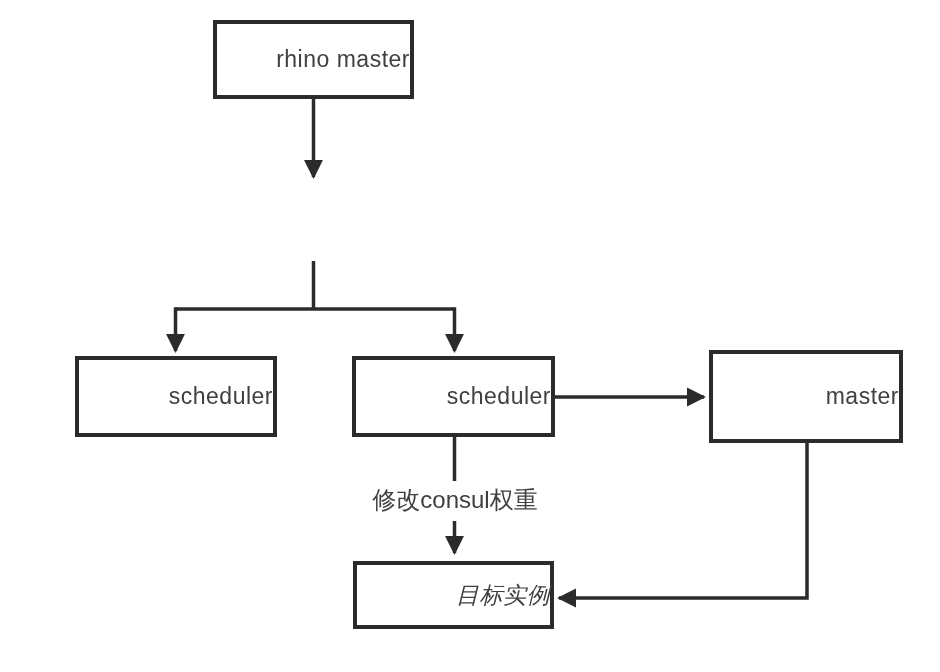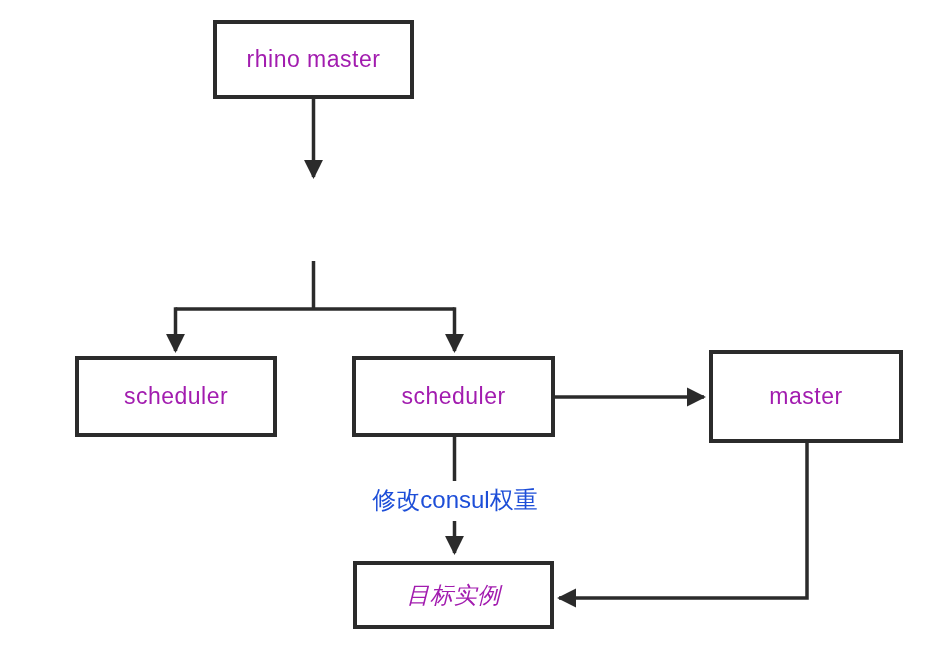--- a/index.html
+++ b/index.html
@@ -22,38 +22,38 @@
     width: 940px;
     height: 672px;
   }
   .node {
     position: absolute;
     box-sizing: border-box;
     border: 4px solid #2b2b2b;
     background: #ffffff;
     display: flex;
     align-items: center;
-    justify-content: center;
+    justify-content: flex-end;
     font-size: 23px;
-    color: #a21caf;
+    color: #404040;
     letter-spacing: 0.5px;
   }
   .node-rhino-master { left: 213px; top: 20px;  width: 201px; height: 79px; }
   .node-controller   { left: 213px; top: 182px; width: 201px; height: 79px; }
   .node-scheduler-left  { left: 75px;  top: 356px; width: 202px; height: 81px; }
   .node-scheduler-right { left: 352px; top: 356px; width: 203px; height: 81px; }
   .node-monitor      { left: 709px; top: 350px; width: 194px; height: 93px; }
   .node-target       { left: 353px; top: 561px; width: 201px; height: 68px; font-style: italic; }
   .edge-label {
     position: absolute;
     left: 455px;
     top: 500px;
     transform: translate(-50%, -50%);
     font-size: 24px;
-    color: #1d4ed8;
+    color: #404040;
     background: #ffffff;
     white-space: nowrap;
     padding: 0 4px;
   }
 </style>
 </head>
 <body>
 
 <div class="canvas">
 

